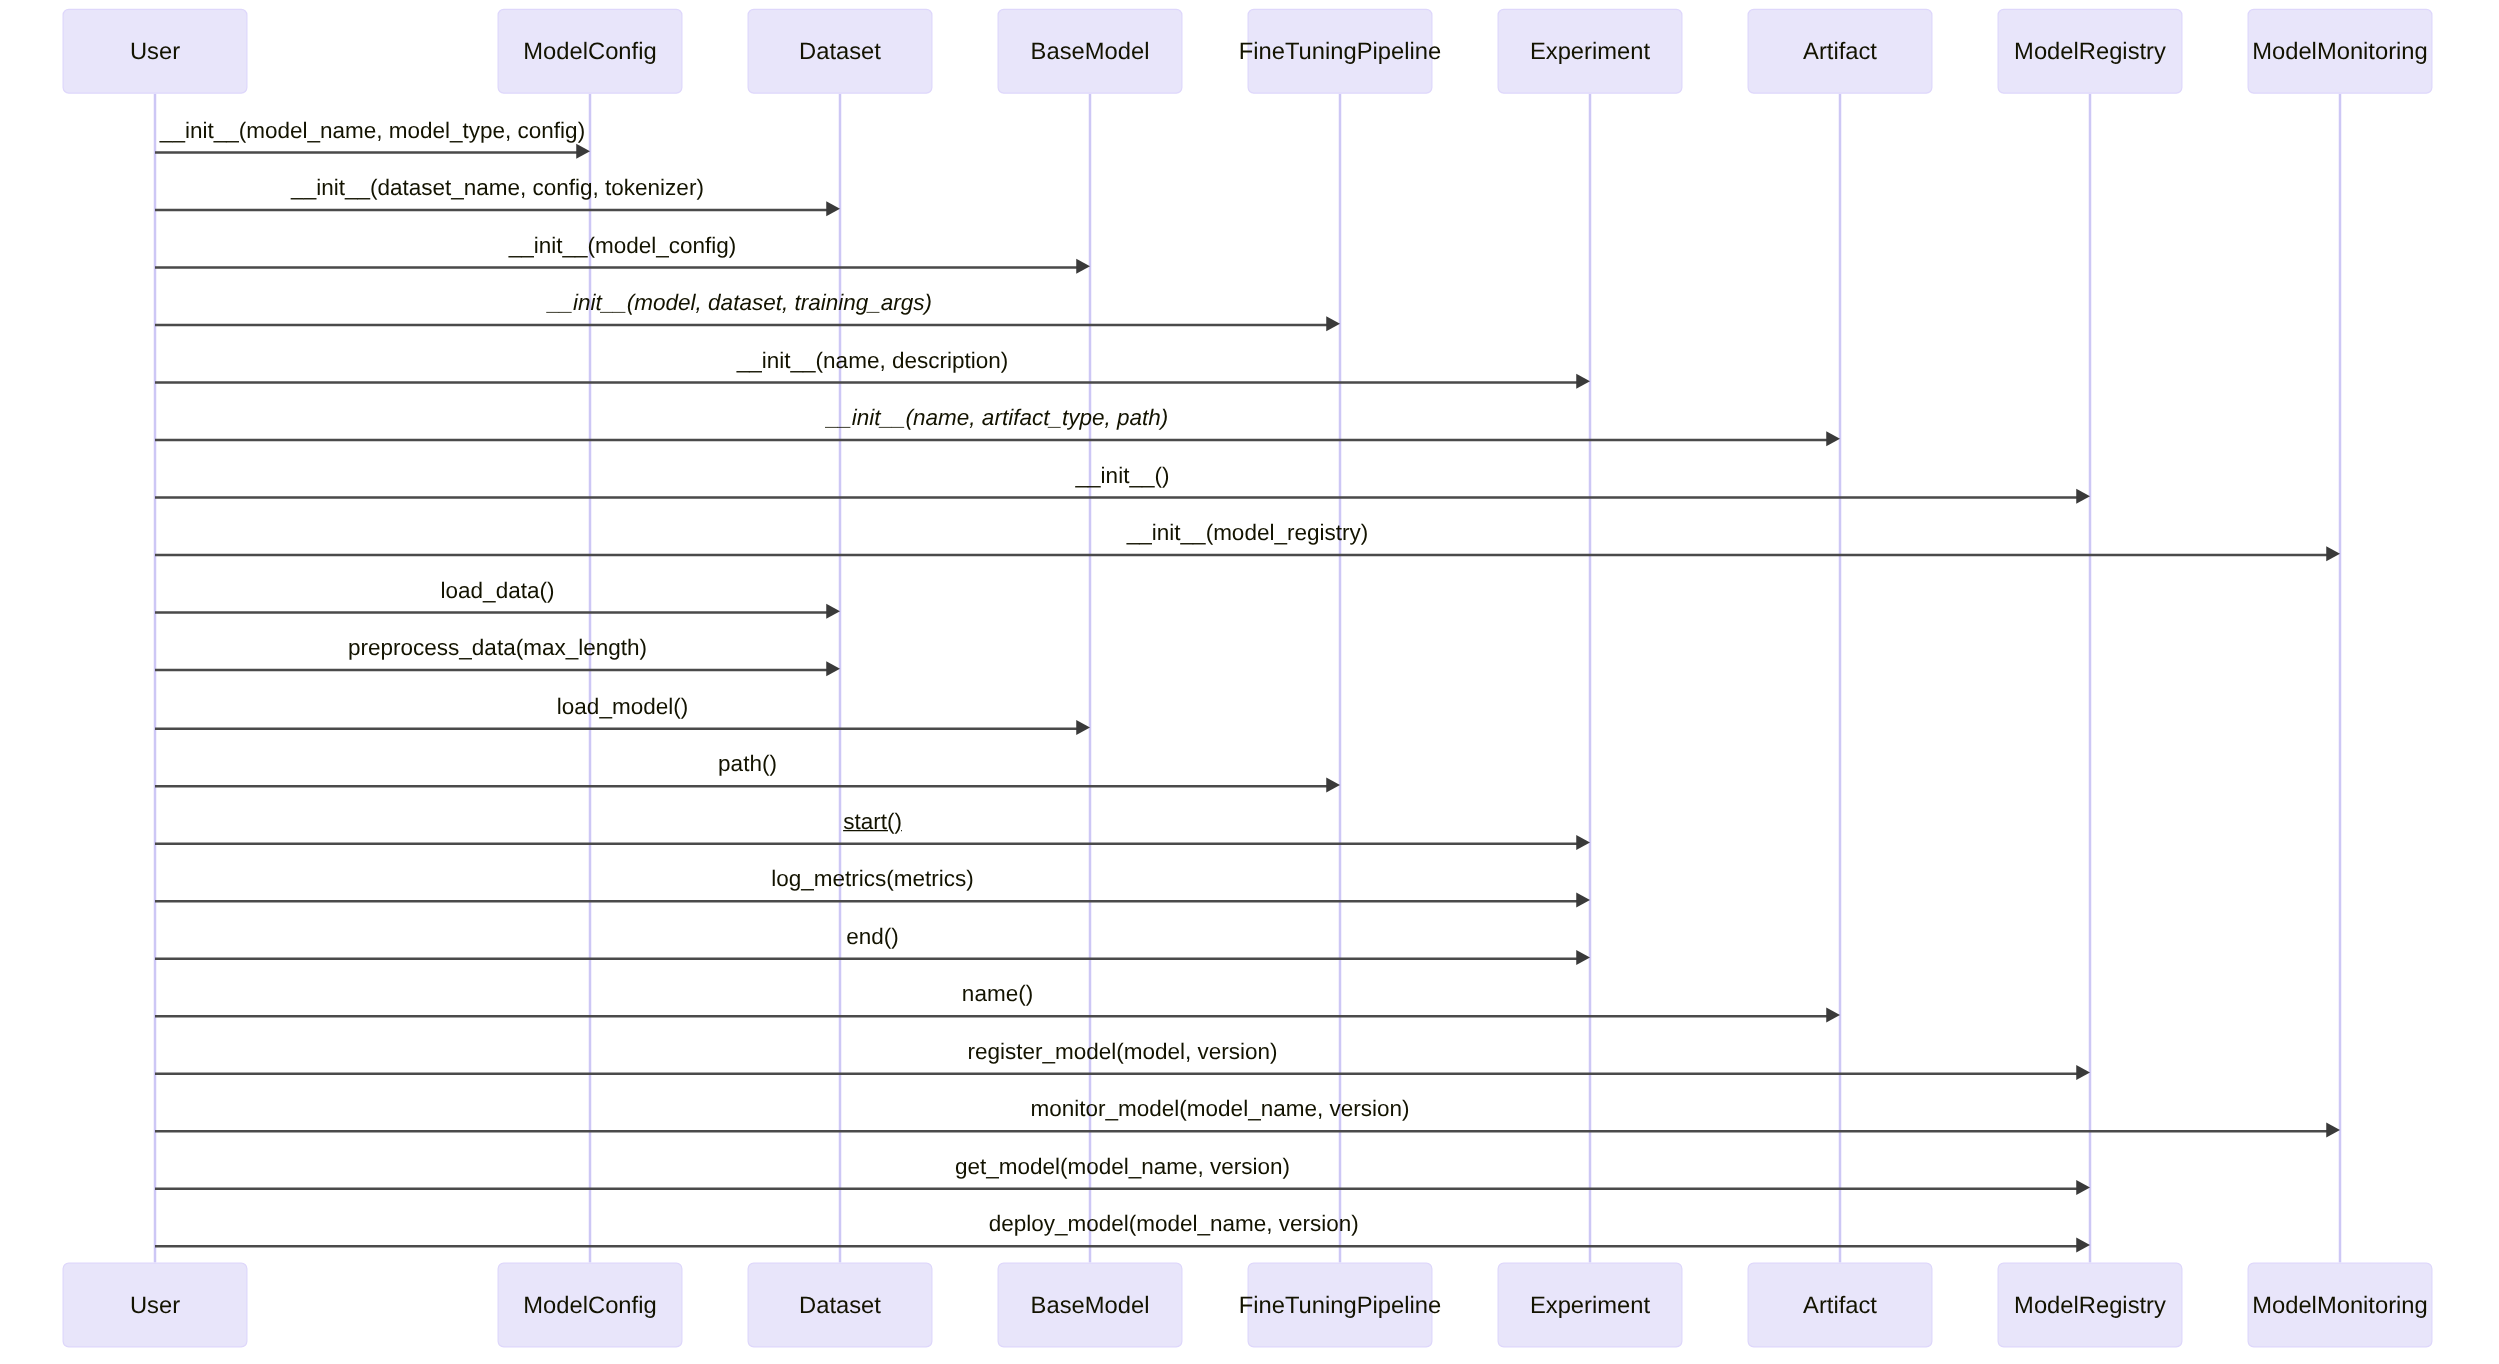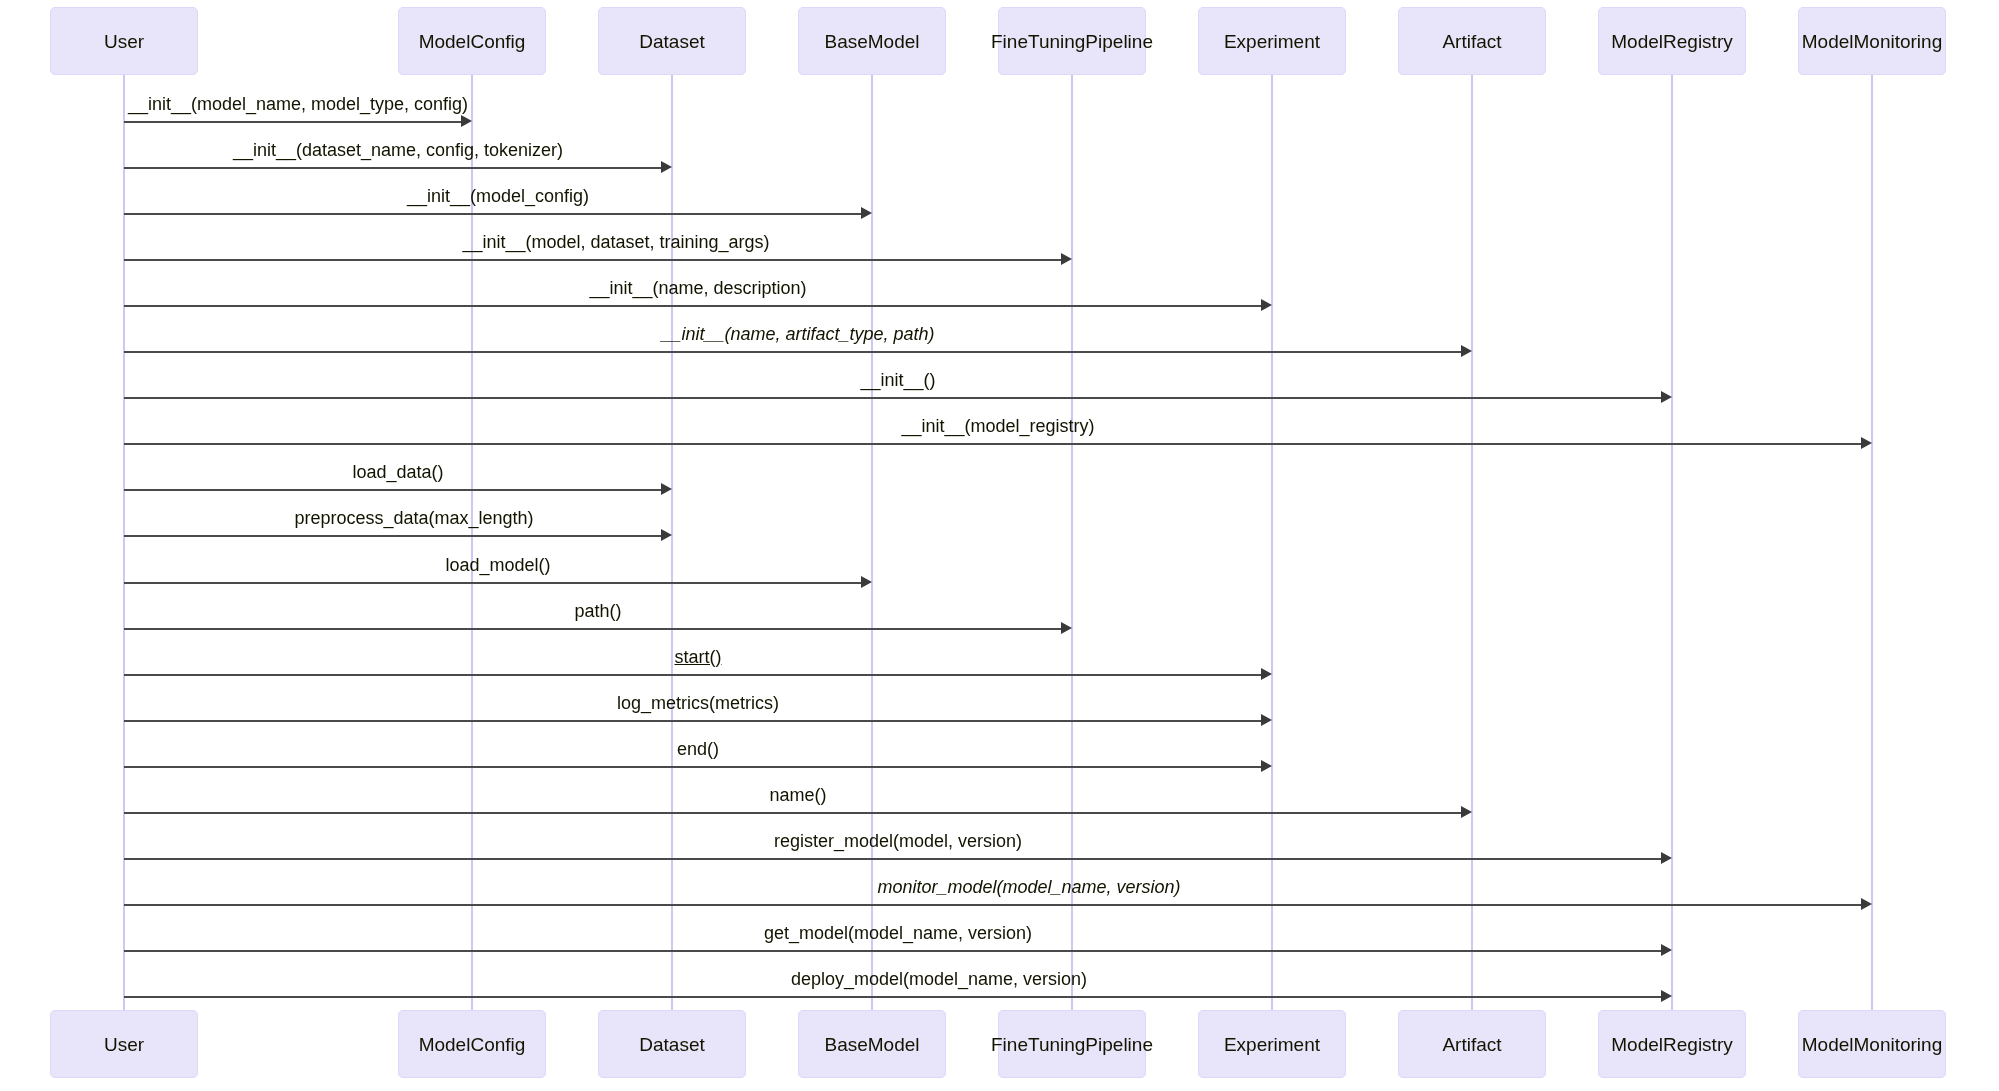--- a/index.html
+++ b/index.html
@@ -94,21 +94,21 @@
         <div class="msg-label" style="left: 274px;">__init__(dataset_name, config, tokenizer)</div>
       </div>
       <div class="message" style="left: 124px; top: 213px; width: 748px;">
         <div class="msg-line" style="width: 739px;"></div>
         <div class="msg-head" style="left: 737px;"></div>
         <div class="msg-label" style="left: 374px;">__init__(model_config)</div>
       </div>
       <div class="message" style="left: 124px; top: 259px; width: 948px;">
         <div class="msg-line" style="width: 939px;"></div>
         <div class="msg-head" style="left: 937px;"></div>
-        <div class="msg-label" style="left: 492px;">__init__(model, dataset, training_args)</div>
+        <div class="msg-label" style="left: 468px; font-style: italic;">__init__(model, dataset, training_args)</div>
       </div>
       <div class="message" style="left: 124px; top: 305px; width: 1148px;">
         <div class="msg-line" style="width: 1139px;"></div>
         <div class="msg-head" style="left: 1137px;"></div>
         <div class="msg-label" style="left: 574px;">__init__(name, description)</div>
       </div>
       <div class="message" style="left: 124px; top: 351px; width: 1348px;">
         <div class="msg-line" style="width: 1339px;"></div>
         <div class="msg-head" style="left: 1337px;"></div>
         <div class="msg-label" style="left: 674px; font-style: italic;">__init__(name, artifact_type, path)</div>
@@ -124,21 +124,21 @@
         <div class="msg-label" style="left: 874px;">__init__(model_registry)</div>
       </div>
       <div class="message" style="left: 124px; top: 489px; width: 548px;">
         <div class="msg-line" style="width: 539px;"></div>
         <div class="msg-head" style="left: 537px;"></div>
         <div class="msg-label" style="left: 274px;">load_data()</div>
       </div>
       <div class="message" style="left: 124px; top: 535px; width: 548px;">
         <div class="msg-line" style="width: 539px;"></div>
         <div class="msg-head" style="left: 537px;"></div>
-        <div class="msg-label" style="left: 290px;">preprocess_data(max_length)</div>
+        <div class="msg-label" style="left: 274px;">preprocess_data(max_length)</div>
       </div>
       <div class="message" style="left: 124px; top: 582px; width: 748px;">
         <div class="msg-line" style="width: 739px;"></div>
         <div class="msg-head" style="left: 737px;"></div>
         <div class="msg-label" style="left: 374px;">load_model()</div>
       </div>
       <div class="message" style="left: 124px; top: 628px; width: 948px;">
         <div class="msg-line" style="width: 939px;"></div>
         <div class="msg-head" style="left: 937px;"></div>
         <div class="msg-label" style="left: 474px;">path()</div>
@@ -164,21 +164,21 @@
         <div class="msg-label" style="left: 674px;">name()</div>
       </div>
       <div class="message" style="left: 124px; top: 858px; width: 1548px;">
         <div class="msg-line" style="width: 1539px;"></div>
         <div class="msg-head" style="left: 1537px;"></div>
         <div class="msg-label" style="left: 774px;">register_model(model, version)</div>
       </div>
       <div class="message" style="left: 124px; top: 904px; width: 1748px;">
         <div class="msg-line" style="width: 1739px;"></div>
         <div class="msg-head" style="left: 1737px;"></div>
-        <div class="msg-label" style="left: 905px; font-style: italic;">monitor_model(model_name, version)</div>
+        <div class="msg-label" style="left: 852px;">monitor_model(model_name, version)</div>
       </div>
       <div class="message" style="left: 124px; top: 950px; width: 1548px;">
         <div class="msg-line" style="width: 1539px;"></div>
         <div class="msg-head" style="left: 1537px;"></div>
         <div class="msg-label" style="left: 774px;">get_model(model_name, version)</div>
       </div>
       <div class="message" style="left: 124px; top: 996px; width: 1548px;">
         <div class="msg-line" style="width: 1539px;"></div>
         <div class="msg-head" style="left: 1537px;"></div>
         <div class="msg-label" style="left: 815px;">deploy_model(model_name, version)</div>

